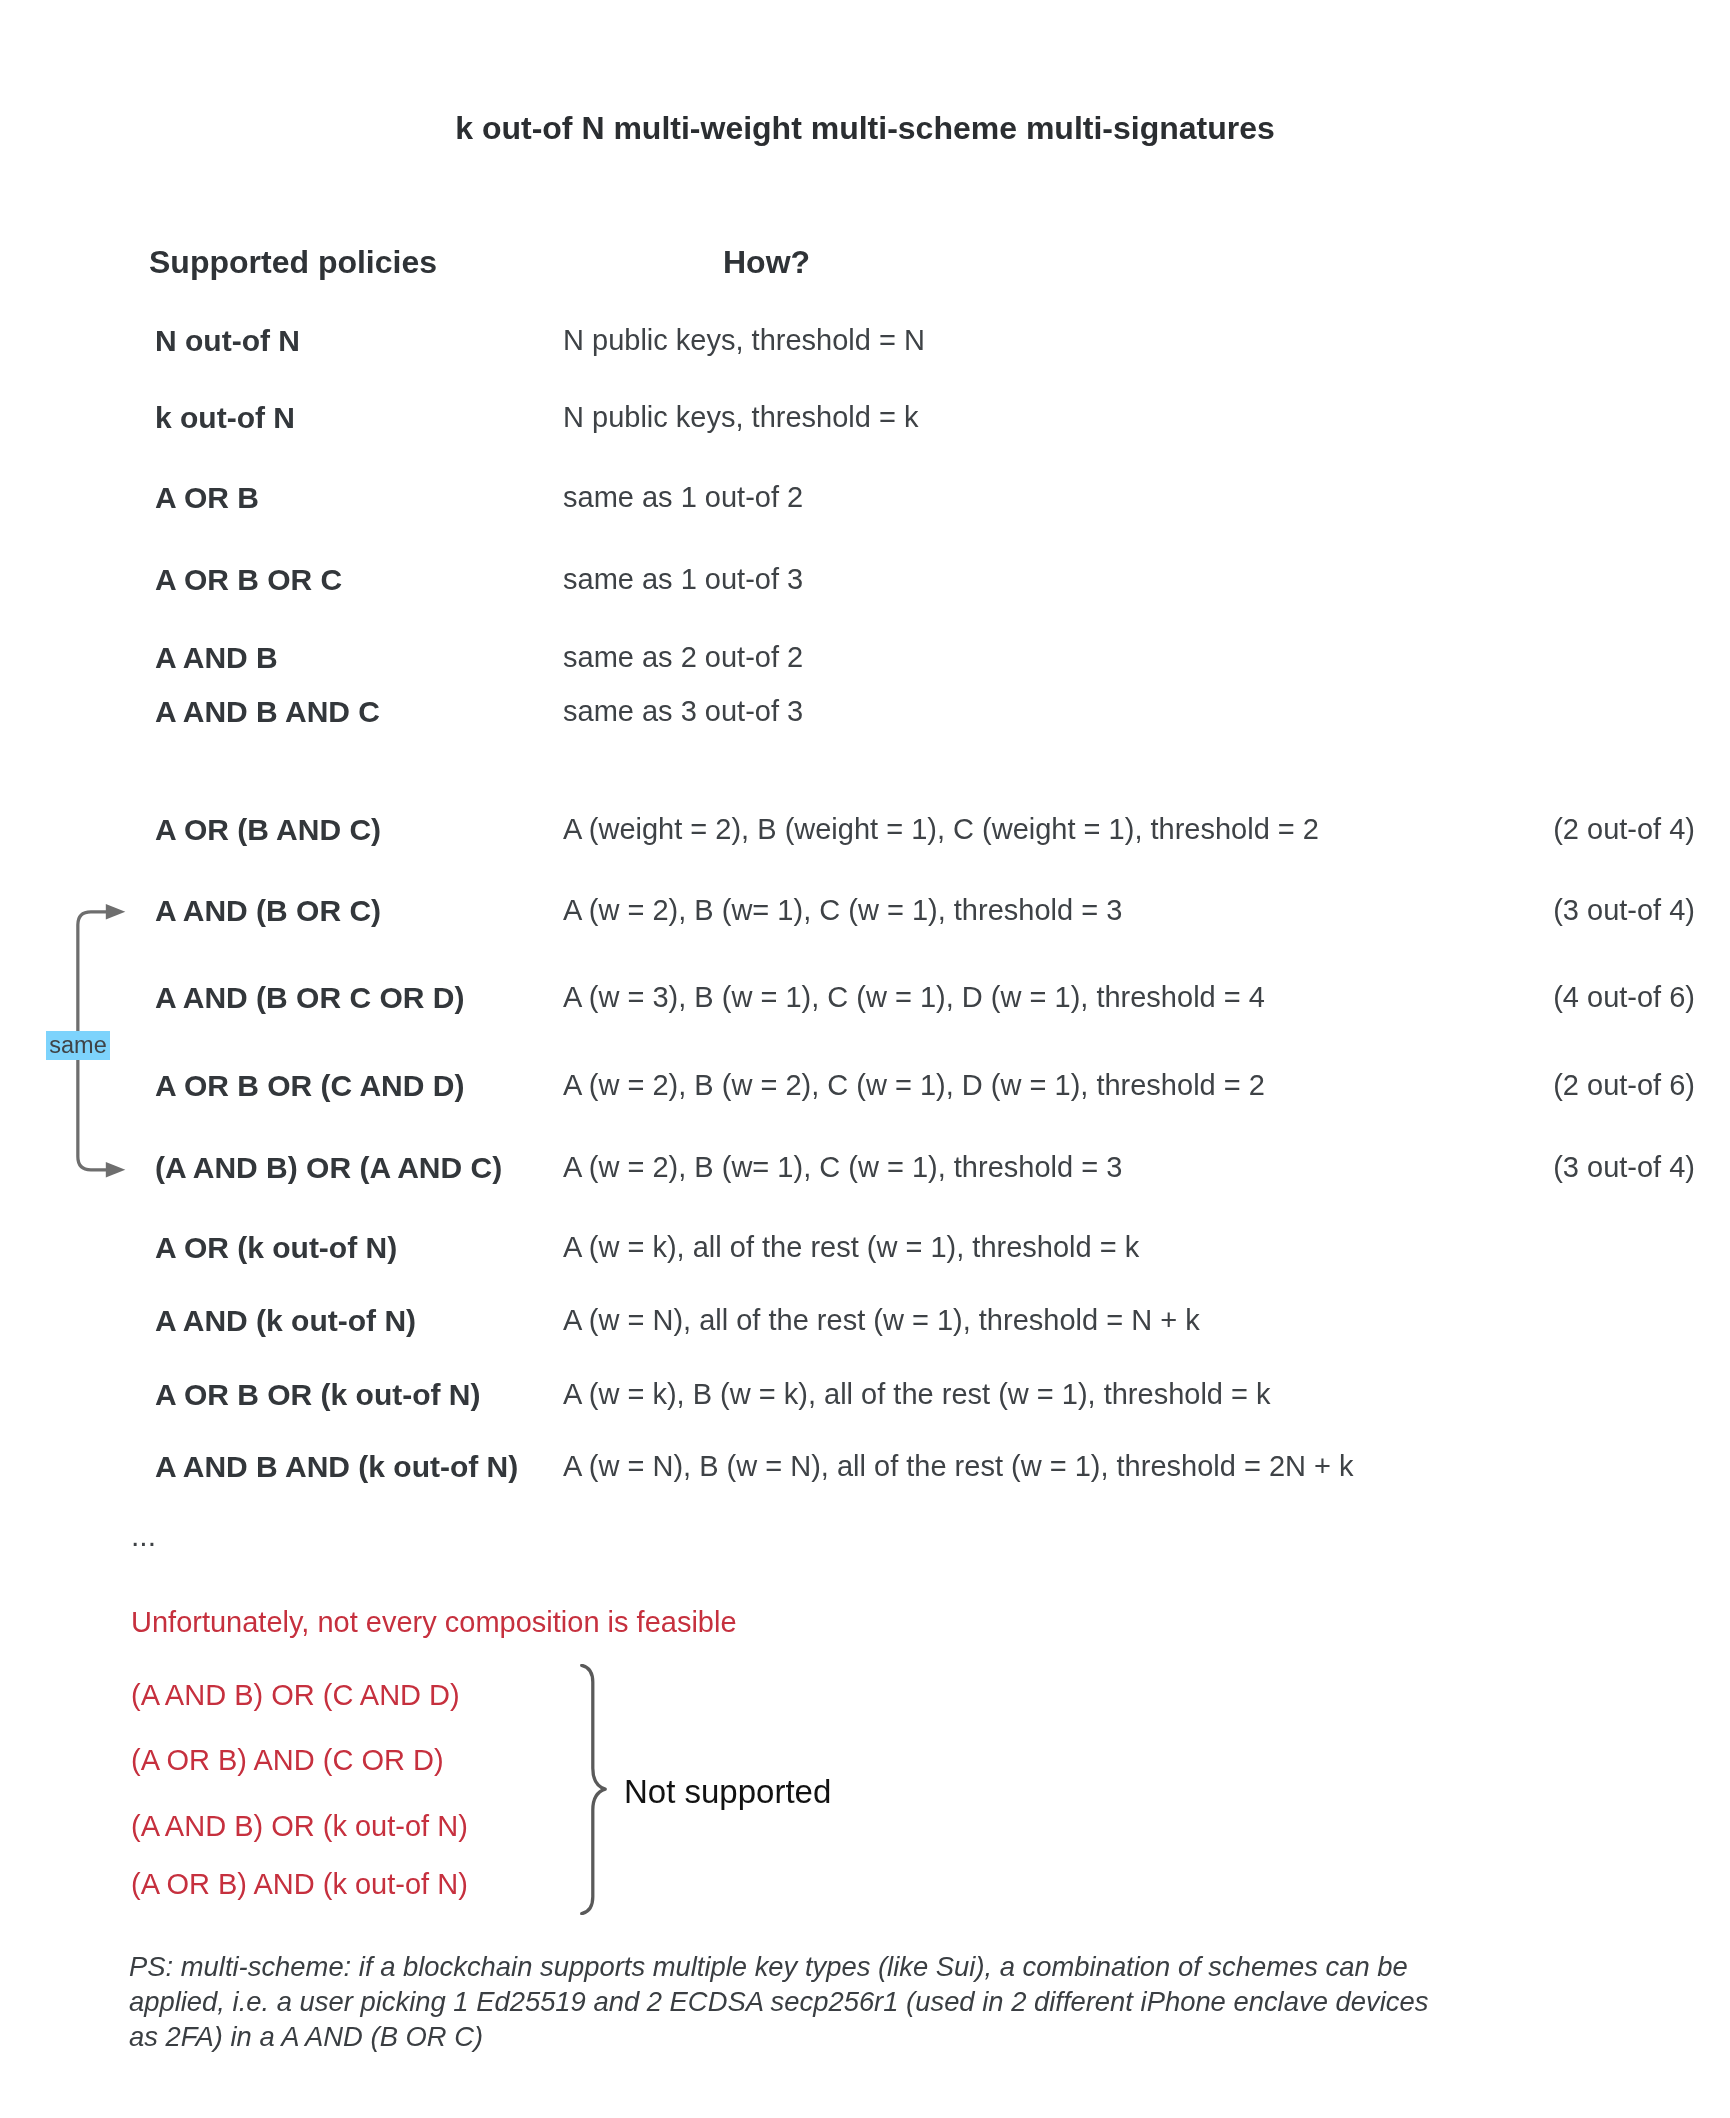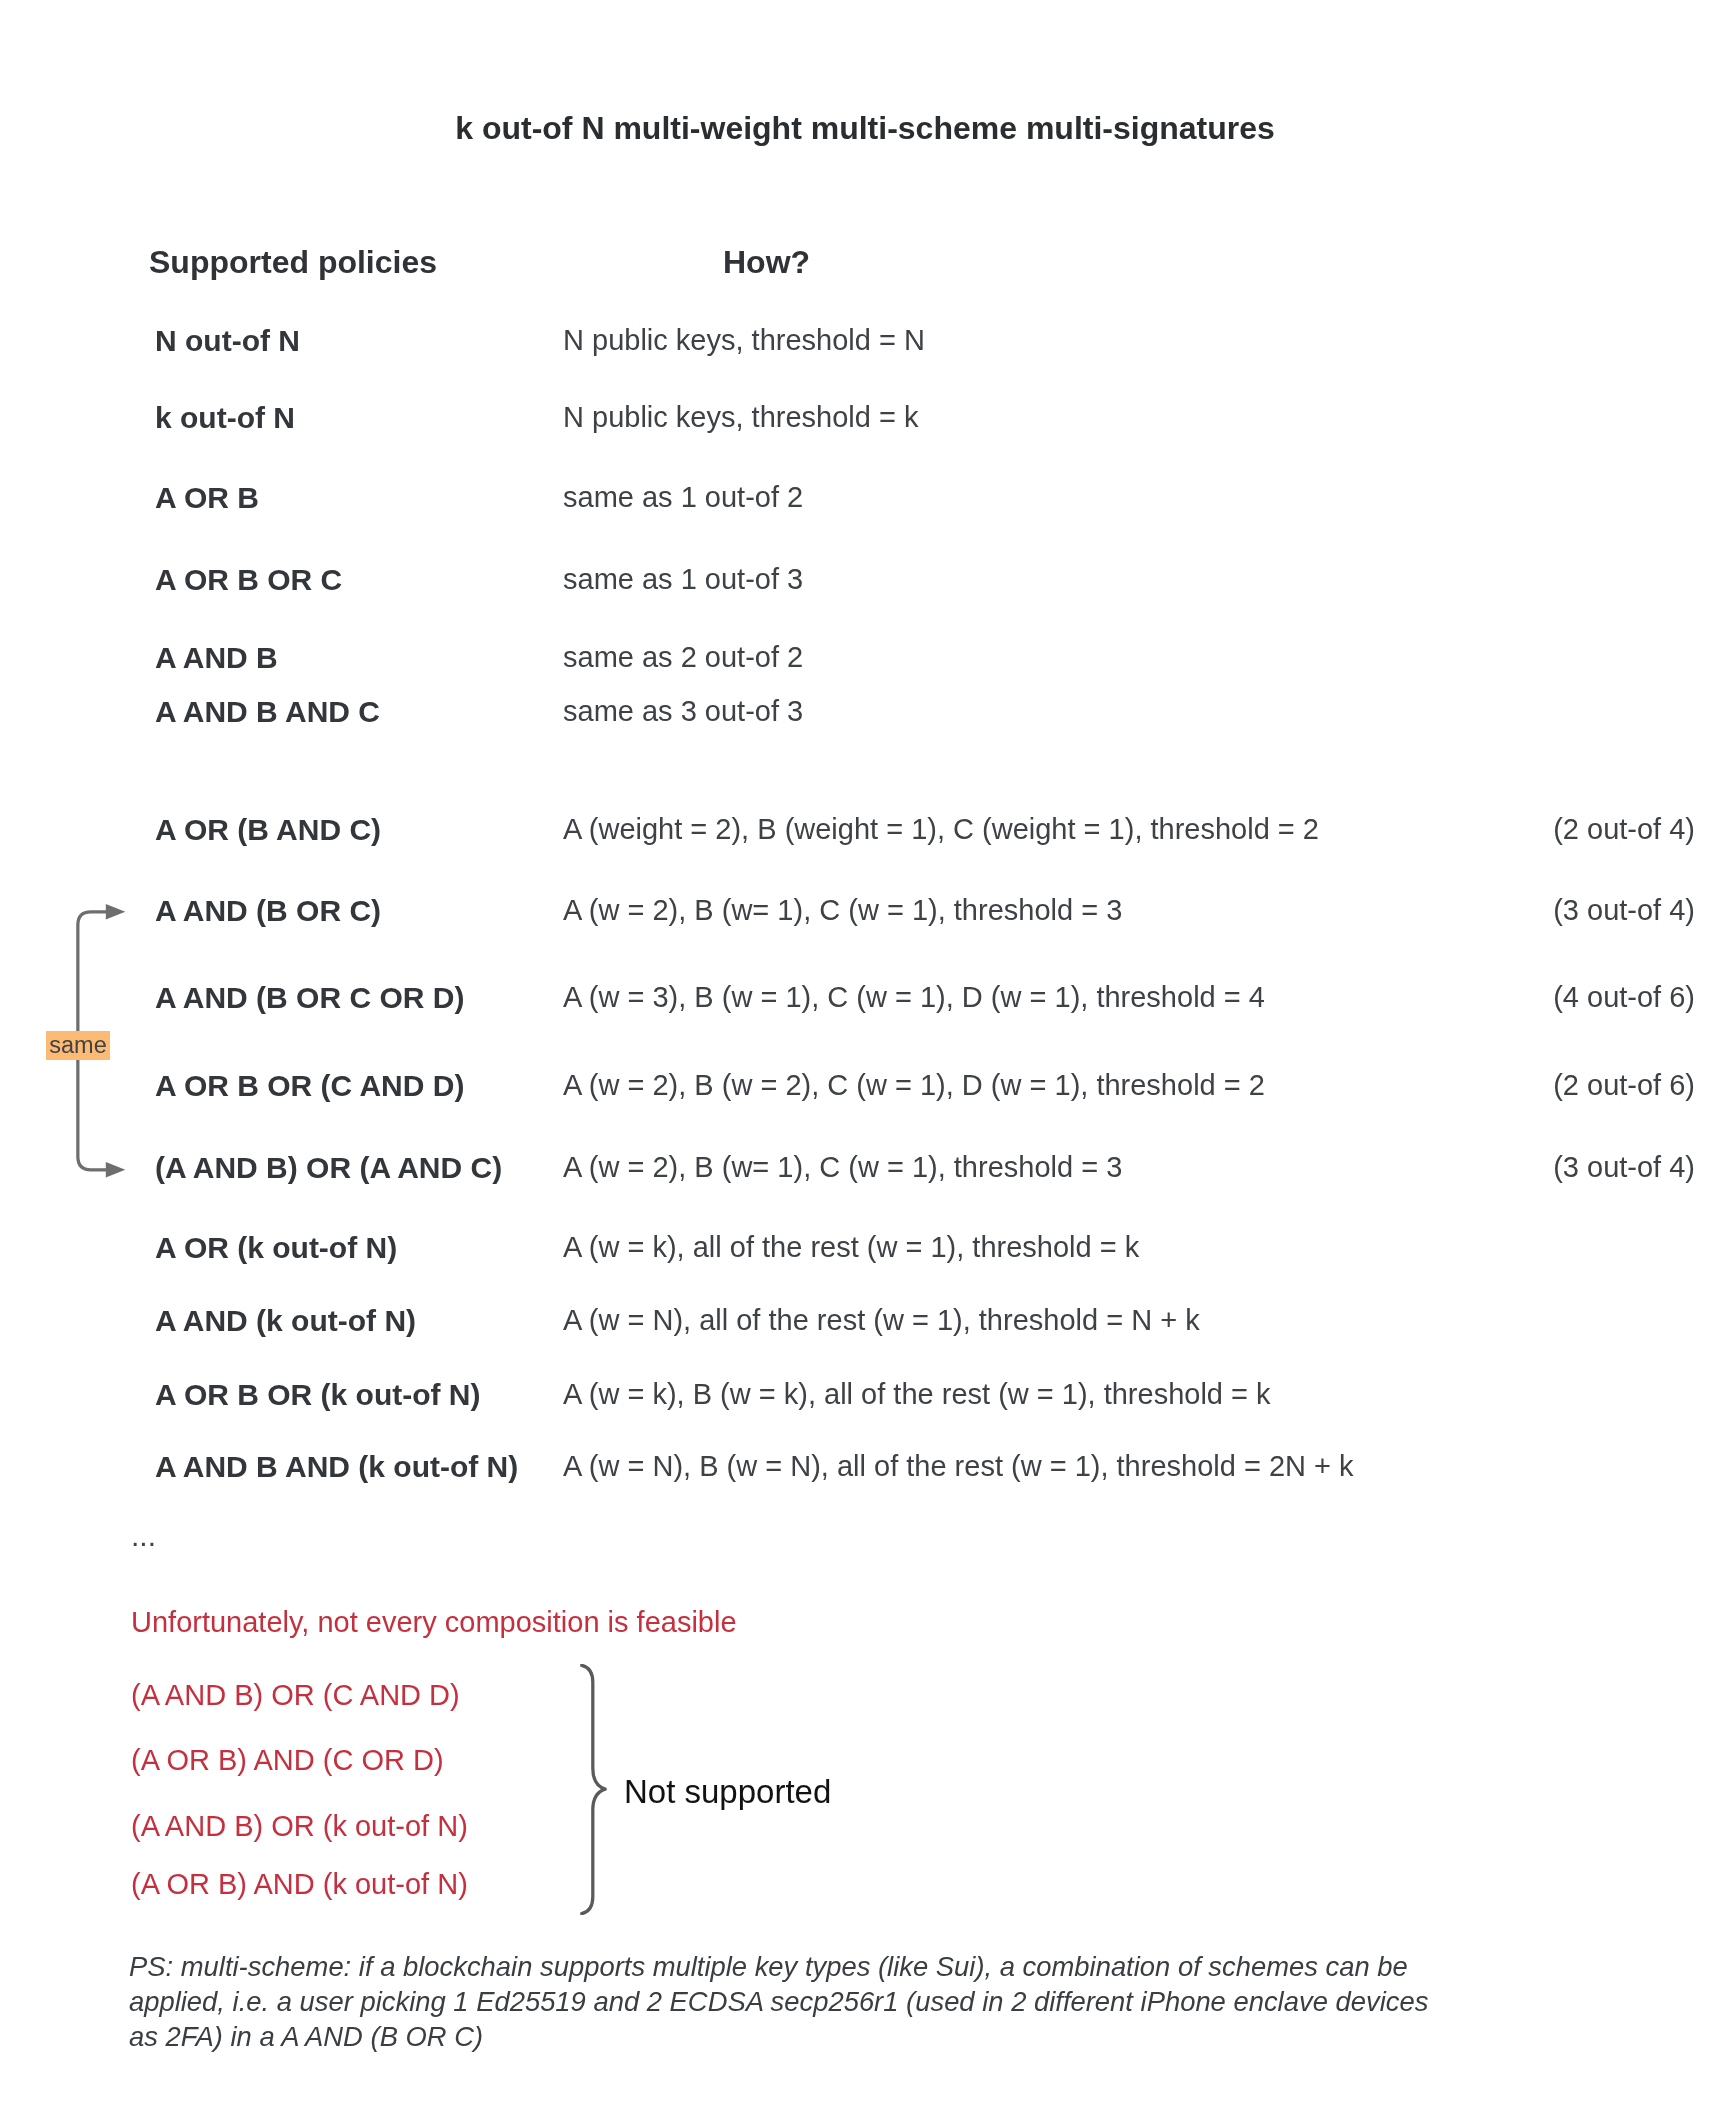--- a/index.html
+++ b/index.html
@@ -12,21 +12,21 @@
   .hdr.how{left:723px;}
   .row{position:absolute;left:0;width:100%;height:39px;line-height:39px;}
   .policy{position:absolute;left:131px;font-size:30px;font-weight:700;color:#33373b;white-space:nowrap;margin-left:24px;}
   .howcell{position:absolute;left:563px;font-size:29px;color:#3e4246;white-space:nowrap;}
   .total{position:absolute;right:35px;font-size:29px;color:#3e4246;white-space:nowrap;}
   .ellipsis{position:absolute;left:131px;top:1516px;font-size:30px;color:#3e4246;line-height:39px;}
   .red-heading{position:absolute;left:131px;top:1603px;font-size:29px;color:#c6303e;line-height:39px;white-space:nowrap;}
   .red-item{position:absolute;left:131px;font-size:29px;color:#c6303e;line-height:39px;white-space:nowrap;}
   .not-supported{position:absolute;left:624px;top:1772px;font-size:33px;color:#121212;line-height:39px;white-space:nowrap;}
   .same-label{position:absolute;left:46px;top:1031px;width:64px;text-align:center;
-              font-size:23.5px;color:#3f4347;background:#fdba74;line-height:29px;}
+              font-size:23.5px;color:#3f4347;background:#7dd3fc;line-height:29px;}
   .connector-svg{position:absolute;left:46px;top:895px;}
   .brace-svg{position:absolute;left:575px;top:1664px;}
   .ps{position:absolute;left:129px;top:1949px;font-size:27.4px;line-height:35px;color:#3a3e42;}
   .ps div{white-space:nowrap;font-style:italic;}
 </style>
 </head>
 <body>
 
 <div class="canvas">
 

